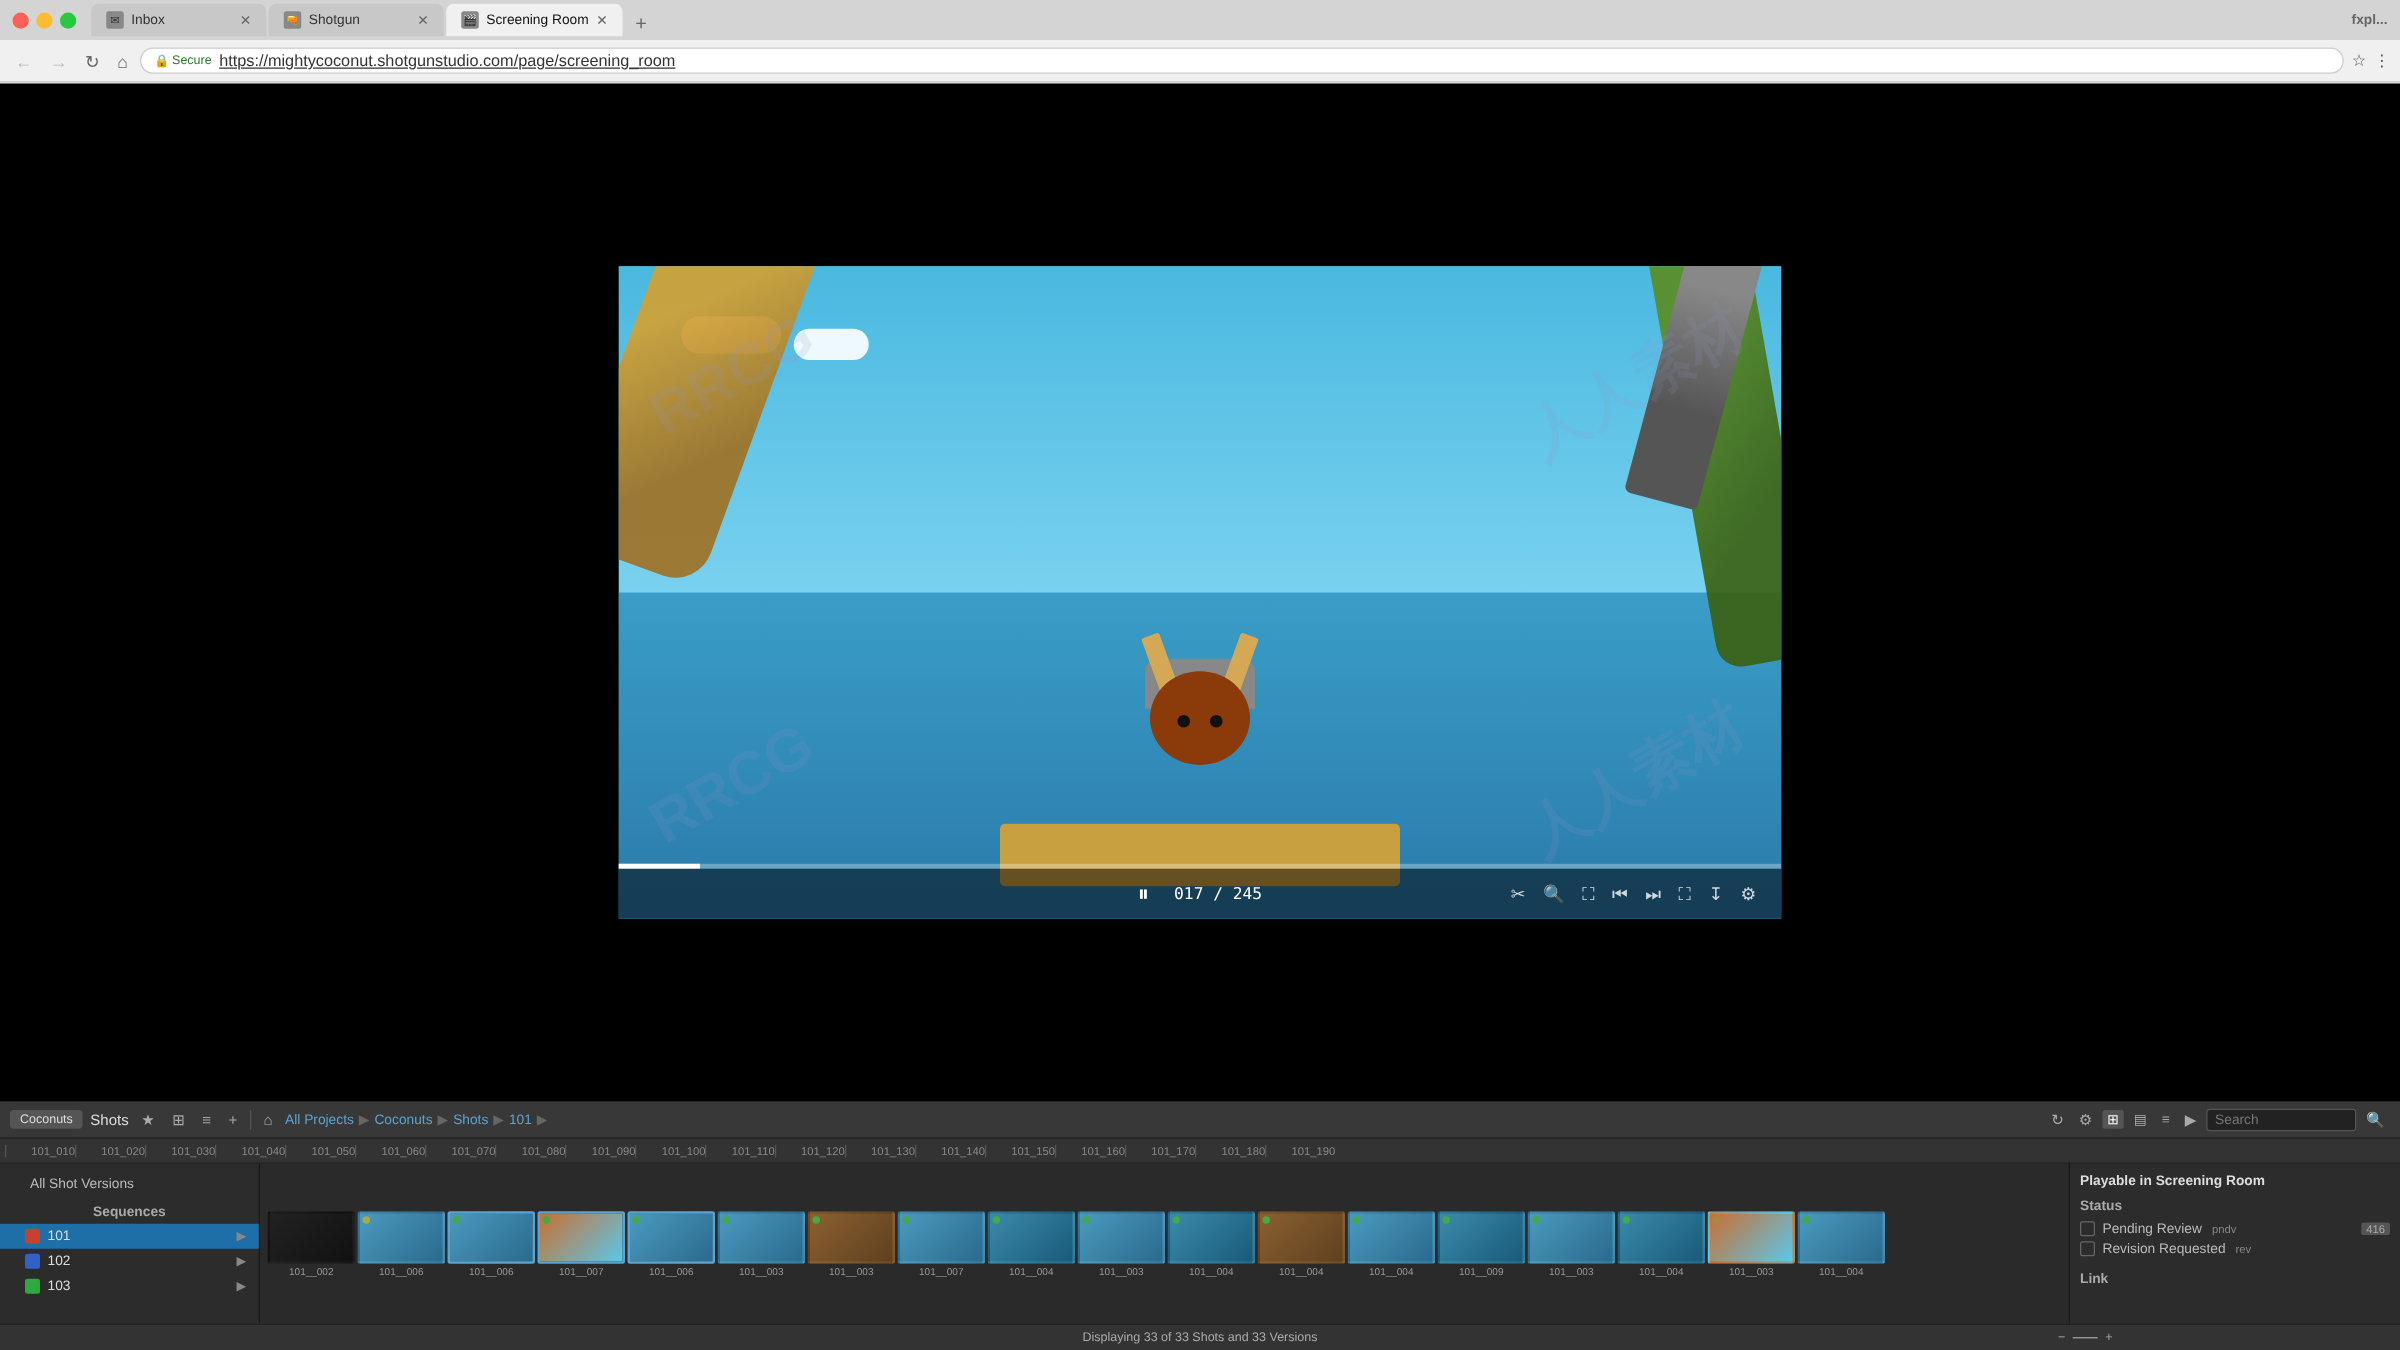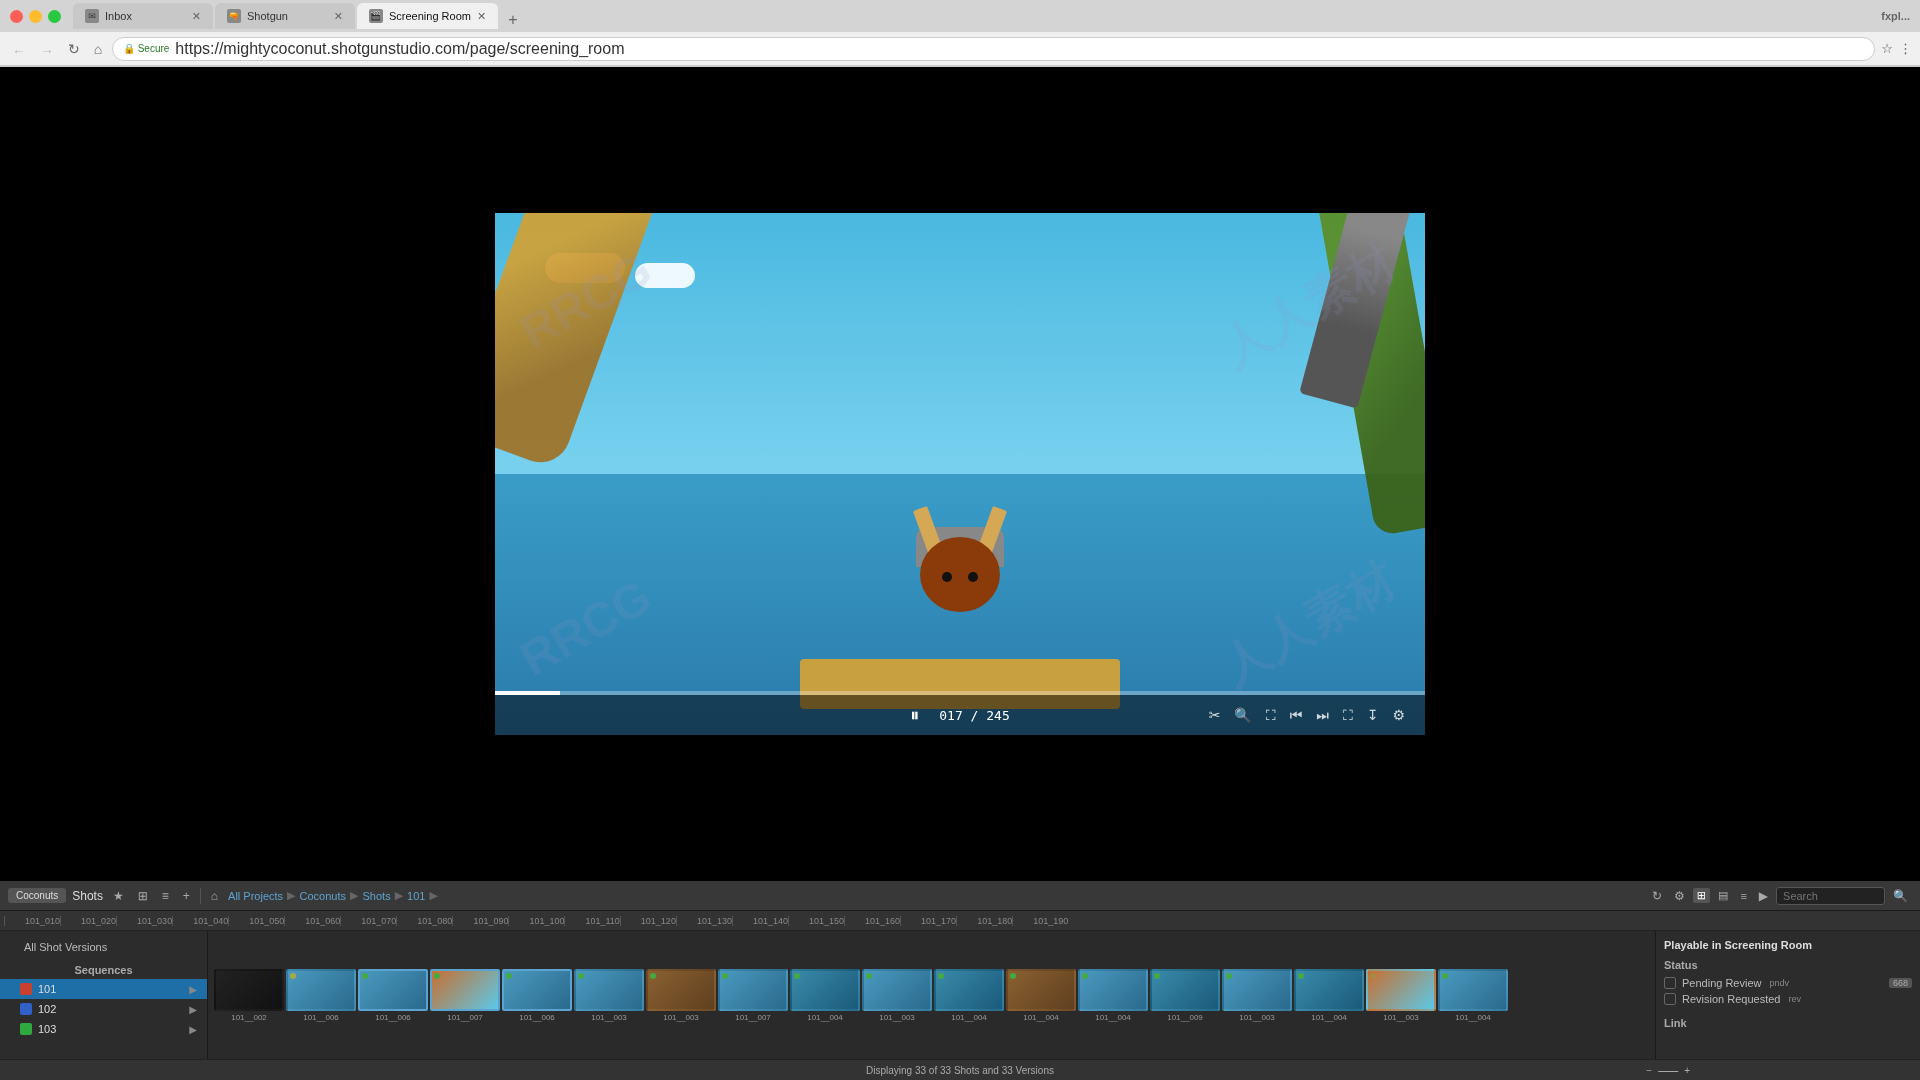--- a/index.html
+++ b/index.html
@@ -381,21 +381,21 @@
       align-items: center;
       gap: 4px;
     }
     .search-box {
       background: #222;
       border: 1px solid #555;
       border-radius: 3px;
       color: #ccc;
       padding: 2px 6px;
       font-size: 11px;
-      width: 109px;
+      width: 120px;
     }
     .view-btn {
       background: none;
       border: none;
       color: #aaa;
       font-size: 11px;
       cursor: pointer;
       padding: 1px 4px;
     }
     .view-btn.active { color: #fff; background: #555; border-radius: 2px; }
@@ -648,21 +648,21 @@
       <span style="font-size:11px;color:#666;font-weight:bold;">fxpl...</span>
     </div>
   </div>
   <div class="browser-toolbar">
     <button class="nav-btn disabled">←</button>
     <button class="nav-btn disabled">→</button>
     <button class="nav-btn">↻</button>
     <button class="nav-btn">⌂</button>
     <div class="address-bar">
       <span class="secure-badge">🔒 <span>Secure</span></span>
-      <span style="color:#333;font-size:16px;">https://mightycoconut.shotgunstudio.com/page/screening_room</span>
+      <span style="color:#333;font-size:13px;text-decoration:underline;">https://mightycoconut.shotgunstudio.com/page/screening_room</span>
     </div>
     <div class="browser-actions">
       <button class="browser-action-btn">☆</button>
       <button class="browser-action-btn">⋮</button>
     </div>
   </div>
 </div>
 
 <div class="main-container">
 
@@ -929,21 +929,21 @@
       <div class="right-sidebar">
         <div class="right-sidebar-title">Playable in Screening Room</div>
         <div class="filter-section">
           <div class="filter-title">
             <span>Status</span>
           </div>
           <div class="filter-item">
             <div class="filter-checkbox"></div>
             <span class="filter-label">Pending Review</span>
             <span style="font-size:9px;color:#888;margin-left:2px;">pndv</span>
-            <span class="filter-count">668</span>
+            <span class="filter-count">416</span>
           </div>
           <div class="filter-item">
             <div class="filter-checkbox"></div>
             <span class="filter-label">Revision Requested</span>
             <span style="font-size:9px;color:#888;margin-left:2px;text-align:center;">rev</span>
           </div>
         </div>
         <div class="link-section">
           <div class="link-title">Link</div>
         </div>

